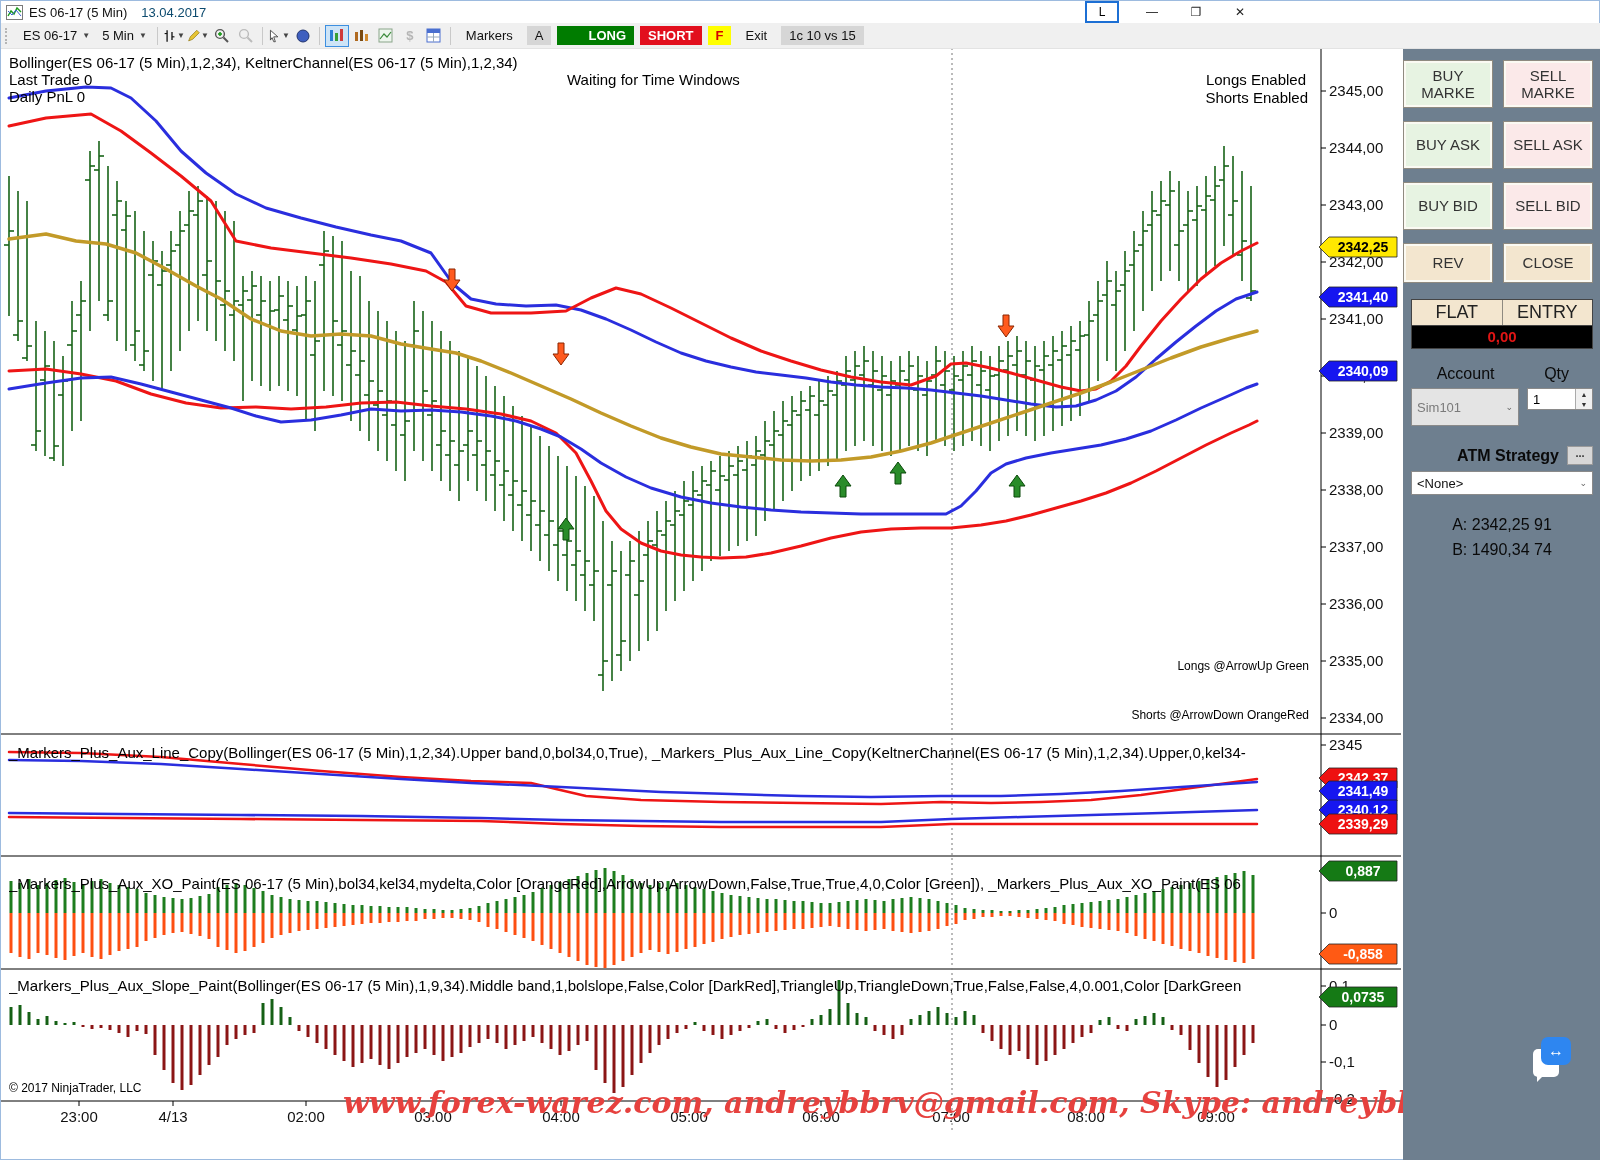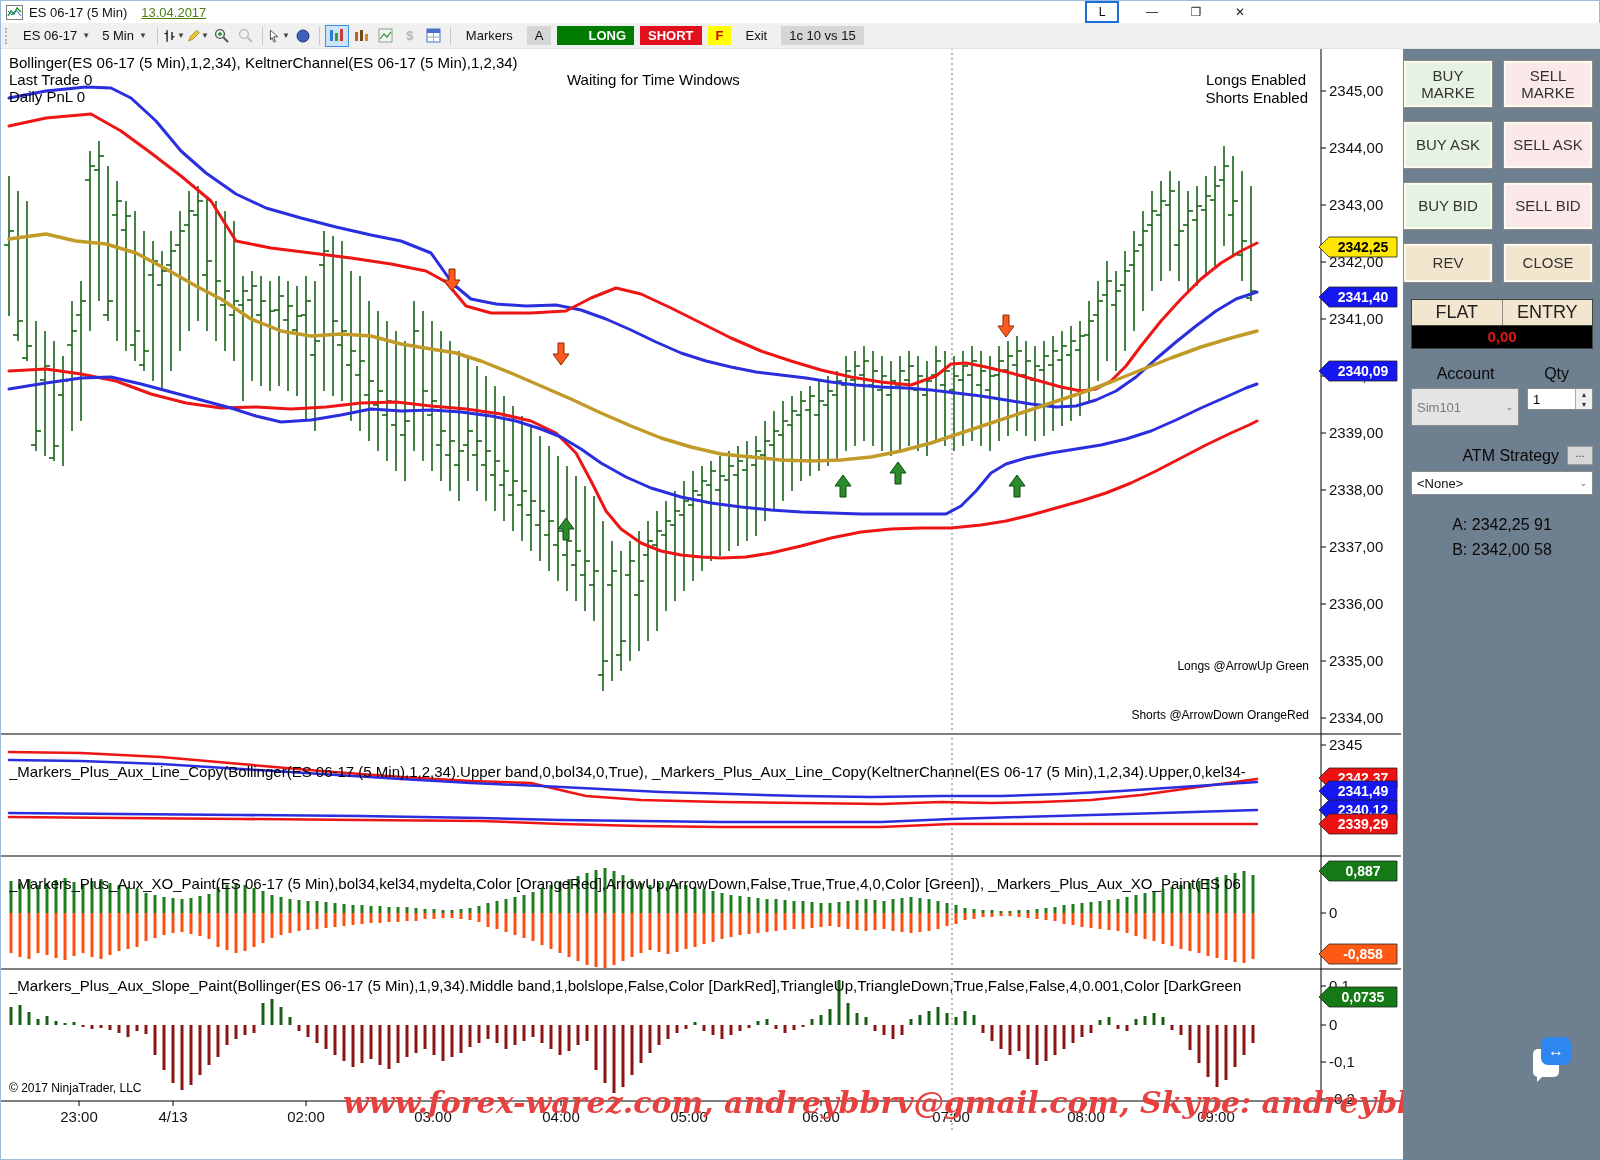--- a/index.html
+++ b/index.html
@@ -2,21 +2,21 @@
 <html><head>
 <meta charset="utf-8">
 <style>
   html,body{margin:0;padding:0;background:#fff;width:1600px;height:1160px;overflow:hidden;
     font-family:"Liberation Sans",sans-serif;position:relative;}
   .window{position:absolute;inset:0;border:1px solid #9dbbdf;box-sizing:border-box;background:#fff;}
   
   .titlebar{position:absolute;left:0;top:0;width:1268px;height:22px;background:#fff;display:flex;align-items:center;z-index:30;}
   .titlebar .appicon{width:17px;height:15px;margin:0 6px 0 5px;}
   .titlebar .t-title{font-size:13px;color:#111;}
-  .titlebar .t-date{font-size:13px;color:#4d7c0f;margin-left:14px;text-decoration:underline;}
+  .titlebar .t-date{font-size:13px;color:#0c4a6e;margin-left:14px;}
   .titlebar .t-spacer{flex:1;}
   .win-btn{width:30px;height:18px;display:flex;align-items:center;justify-content:center;font-size:12px;color:#222;margin-right:14px;}
   .l-btn{border:2px solid #1c6fd4;background:#fff;width:30px;height:18px;display:flex;align-items:center;justify-content:center;font-size:12px;margin-right:18px;}
   
   .toolbar{position:absolute;left:0;top:22px;width:1600px;height:25px;background:#f0f0f0;border-bottom:1px solid #e3e3e3;display:flex;align-items:center;z-index:30;font-size:13px;color:#111;}
   .grip{width:5px;height:16px;border-left:2px dotted #b5b5b5;margin:0 5px 0 4px;}
   .tb-sel{display:flex;align-items:center;gap:5px;padding:2px 6px;cursor:default;}
   .tb-sel .chev{font-size:8px;color:#444;}
   .tb-sep{width:1px;height:18px;background:#c9c9c9;margin:0 4px;}
   .tb-icon{width:22px;height:20px;display:flex;align-items:center;justify-content:center;margin:0 1px;}
@@ -52,21 +52,21 @@
   .tp-acctlabels{display:flex;margin:16px 8px 0 8px;font-size:16px;color:#0a0a0a;}
   .tp-acctlabels .al{flex:1.5;text-align:center;}
   .tp-acctlabels .ql{flex:1;text-align:center;}
   .tp-selrow{display:flex;gap:8px;margin:5px 8px 0 8px;}
   .tp-select{flex:1.5;height:38px;background:#e4e4e4;border:1px solid #8a8a8a;color:#7a7a7a;font-size:13px;
     display:flex;align-items:center;justify-content:space-between;padding:0 5px;box-sizing:border-box;}
   .tp-qty{flex:1;height:22px;background:#fff;border:1px solid #8a8a8a;display:flex;box-sizing:border-box;}
   .tp-qty .qv{flex:1;font-size:13px;color:#000;padding:3px 0 0 5px;}
   .tp-spin{width:16px;border-left:1px solid #aaa;display:flex;flex-direction:column;}
   .tp-spin div{flex:1;font-size:7px;color:#333;display:flex;align-items:center;justify-content:center;background:#f0f0f0;}
-  .tp-atm{display:flex;align-items:center;justify-content:flex-end;gap:8px;margin:20px 8px 0 8px;font-size:16px;color:#0a0a0a;}
+  .tp-atm{display:flex;align-items:center;justify-content:flex-end;gap:8px;margin:20px 8px 0 8px;font-size:16px;color:#0a0a0a;font-weight:bold;}
   .atm-more{width:24px;height:17px;background:#d7d7d7;border:1px solid #9a9a9a;font-size:11px;line-height:13px;text-align:center;color:#333;}
   .tp-none{margin:6px 8px 0 8px;height:22px;background:#fff;border:1px solid #8a8a8a;font-size:13px;color:#111;
     display:flex;align-items:center;justify-content:space-between;padding:0 5px;}
   .tp-ab{margin-top:18px;text-align:center;font-size:16px;color:#0a0a0a;line-height:1.55;}
   .chev-sm{font-size:9px;color:#666;}
   
   .tv{position:absolute;left:1532px;top:1036px;z-index:25;width:40px;height:44px;}
   .tv .bubble{position:absolute;left:0px;top:12px;width:26px;height:28px;background:#fff;border-radius:5px;}
   .tv .tail{position:absolute;left:4px;top:36px;width:0;height:0;border-left:9px solid #fff;border-bottom:9px solid transparent;}
   .tv .blue{position:absolute;left:8px;top:0;width:30px;height:28px;background:#2e86f0;border-radius:7px;
@@ -1019,21 +1019,21 @@
     </svg>
 
   <div class="ov" style="left:8px;top:53px;">Bollinger(ES 06-17 (5 Min),1,2,34), KeltnerChannel(ES 06-17 (5 Min),1,2,34)</div>
   <div class="ov" style="left:8px;top:70px;">Last Trade 0</div>
   <div class="ov" style="left:8px;top:87px;">Daily PnL  0</div>
   <div class="ov" style="left:566px;top:70px;">Waiting for Time Windows</div>
   <div class="ov" style="right:293px;top:70px;">Longs Enabled</div>
   <div class="ov" style="right:291px;top:88px;">Shorts Enabled</div>
   <div class="ov ov-small" style="right:290px;top:658px;">Longs @ArrowUp Green</div>
   <div class="ov ov-small" style="right:290px;top:707px;">Shorts @ArrowDown OrangeRed</div>
-  <div class="ov ov-clip" style="left:8px;top:762px;">_Markers_Plus_Aux_Line_Copy(Bollinger(ES 06-17 (5 Min),1,2,34).Upper band,0,bol34,0,True),  _Markers_Plus_Aux_Line_Copy(KeltnerChannel(ES 06-17 (5 Min),1,2,34).Upper,0,kel34-</div>
+  <div class="ov ov-clip" style="left:8px;top:743px;">_Markers_Plus_Aux_Line_Copy(Bollinger(ES 06-17 (5 Min),1,2,34).Upper band,0,bol34,0,True),  _Markers_Plus_Aux_Line_Copy(KeltnerChannel(ES 06-17 (5 Min),1,2,34).Upper,0,kel34-</div>
   <div class="ov ov-clip" style="left:8px;top:874px;">_Markers_Plus_Aux_XO_Paint(ES 06-17 (5 Min),bol34,kel34,mydelta,Color [OrangeRed],ArrowUp,ArrowDown,False,True,True,4,0,Color [Green]),  _Markers_Plus_Aux_XO_Paint(ES 06</div>
   <div class="ov ov-clip" style="left:8px;top:976px;">_Markers_Plus_Aux_Slope_Paint(Bollinger(ES 06-17 (5 Min),1,9,34).Middle band,1,bolslope,False,Color [DarkRed],TriangleUp,TriangleDown,True,False,False,4,0.001,Color [DarkGreen</div>
   <div class="ov ov-small" style="left:8px;top:1080px;">© 2017 NinjaTrader, LLC</div>
   <div class="watermark">www.forex-warez.com, andreybbrv@gmail.com, Skype: andreybbrv</div>
 
   <div class="titlebar">
     <svg class="appicon" viewBox="0 0 17 15">
       <rect x="0.5" y="0.5" width="16" height="14" fill="#fff" stroke="#7a7a7a"></rect>
       <polyline points="2,11 5,6 8,9 11,3 15,7" fill="none" stroke="#1a9a1a" stroke-width="1.4"></polyline>
       <polyline points="2,6 6,10 10,5 15,11" fill="none" stroke="#3a5fd0" stroke-width="1"></polyline>
@@ -1178,21 +1178,21 @@
     <div class="tp-atm">
       <span>ATM Strategy</span>
       <span class="atm-more">...</span>
     </div>
     <div class="tp-none">
       <span>&lt;None&gt;</span>
       <span class="chev-sm">⌄</span>
     </div>
     <div class="tp-ab">
       <div>A: 2342,25 91</div>
-      <div>B: 2342,00 58</div>
+      <div>B: 1490,34 74</div>
     </div>
   </div>
 
   <div class="tv">
     <div class="bubble"></div>
     <div class="tail"></div>
     <div class="blue">↔</div>
   </div>
 
 </div>

